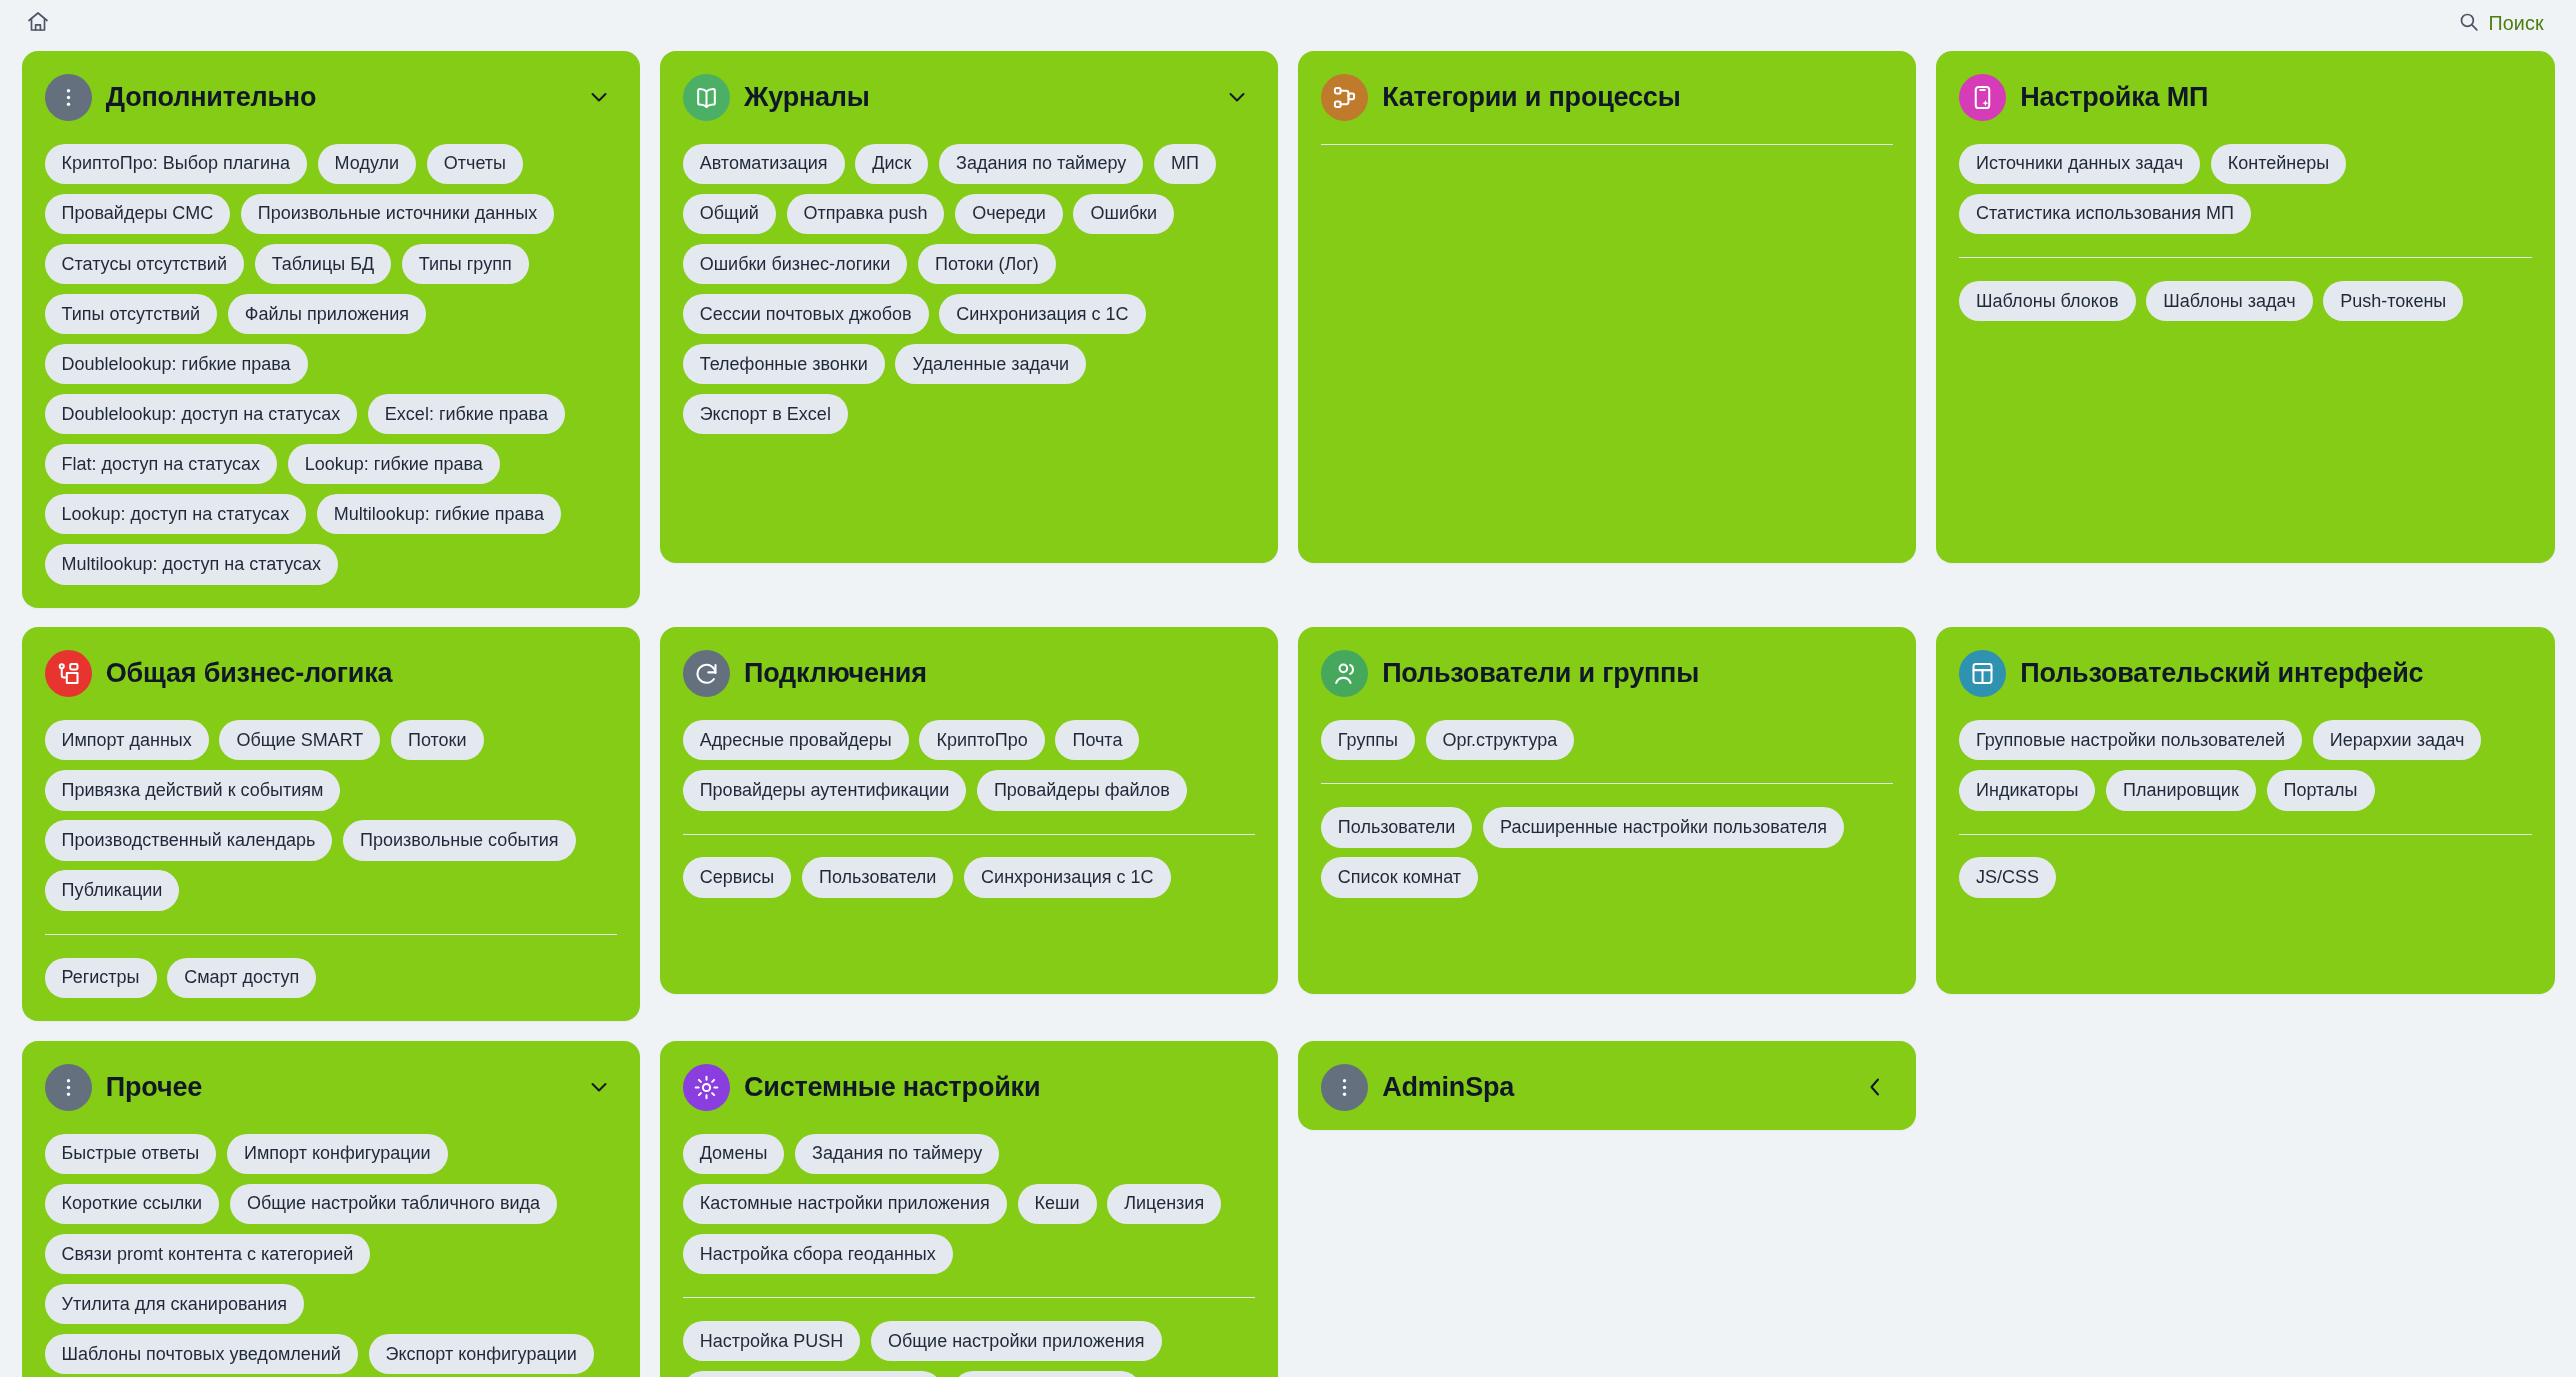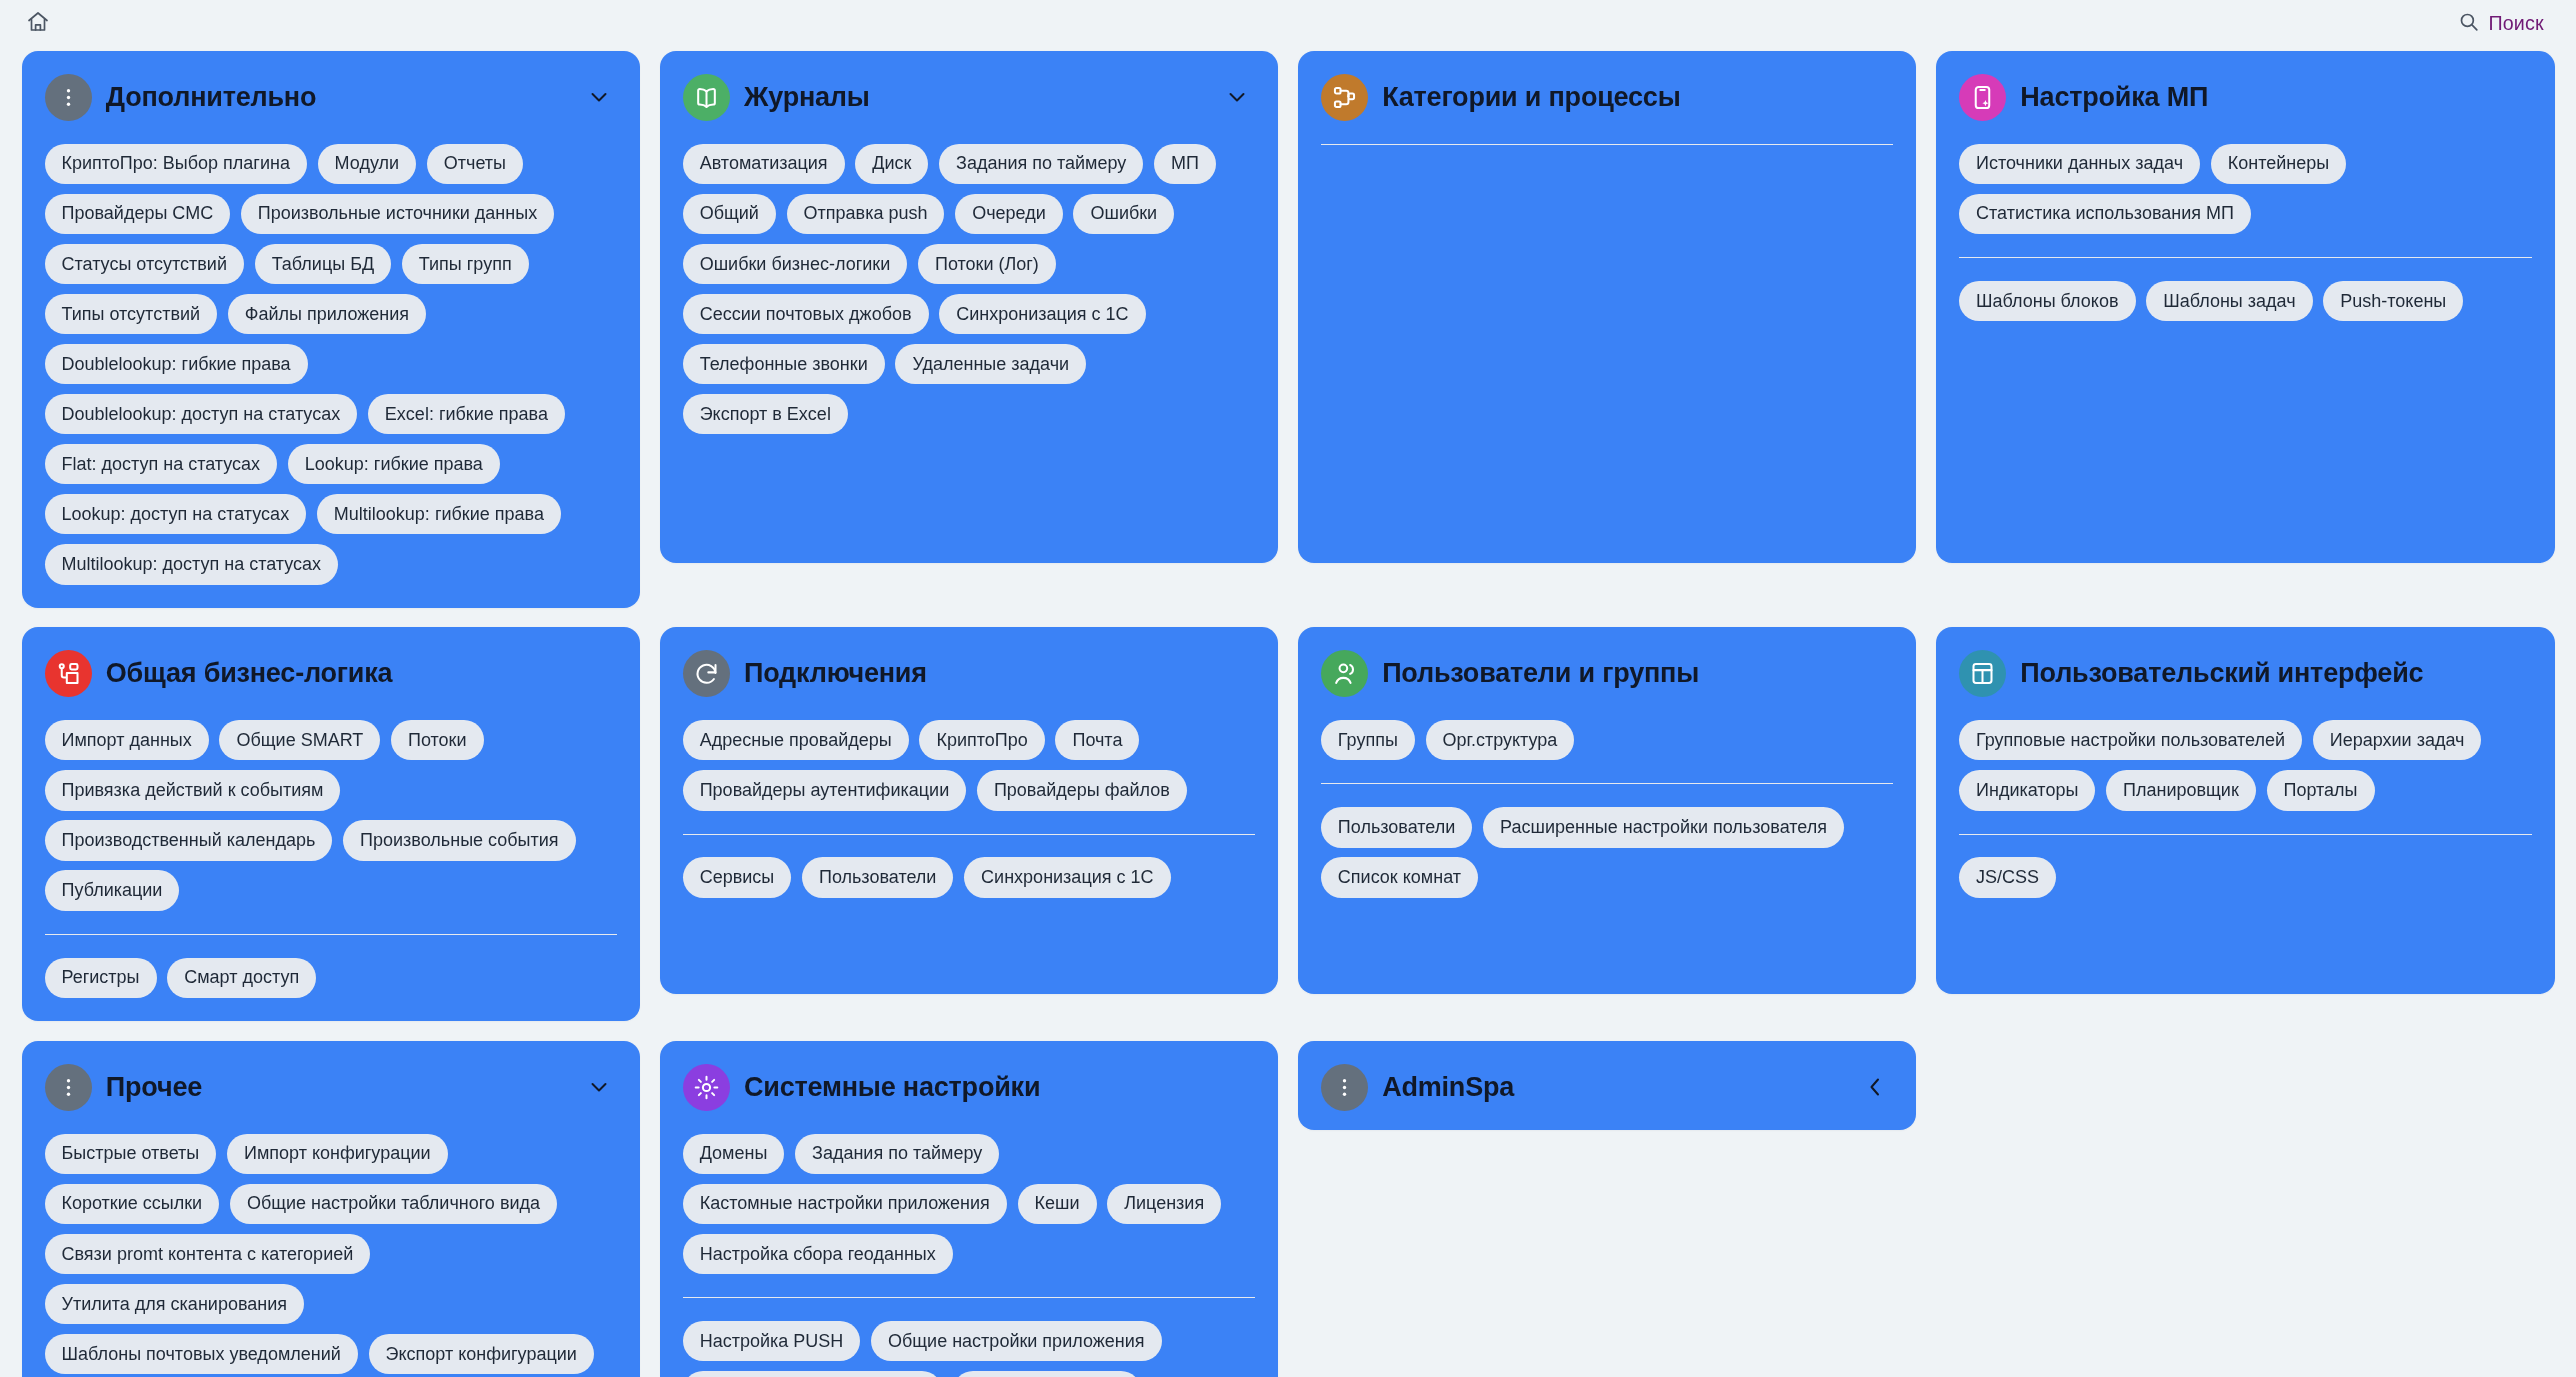--- a/index.html
+++ b/index.html
@@ -30,35 +30,35 @@
   .search-box {
     display: flex;
     align-items: center;
     gap: 9px;
     cursor: pointer;
     padding: 5.4px 5.4px;
   }
   .search-box svg { width: 21.5px; height: 21.5px; }
   .search-label {
     font-size: 19.7px;
-    color: #701a75;
+    color: #4d7c0f;
     letter-spacing: 0.1px;
   }
 
   
   .grid {
     display: grid;
     grid-template-columns: repeat(4, 1fr);
     gap: 19.7px;
     padding: 3.6px 21.5px 21.5px 21.5px;
     align-content: start;
   }
 
   .card {
-    background: #3b82f6;
+    background: #84cc16;
     border-radius: 16px;
     padding: 23px 23px 23px 23px;
     box-shadow: 0 0.9px 1.8px rgba(16,24,40,0.04);
     align-self: start;
   }
   .card.fixed-a { min-height: 512px; }
   .card.fixed-b { min-height: 367px; }
   .card.collapsed { min-height: 82px; padding-bottom: 19.7px; }
 
   .card-head {

